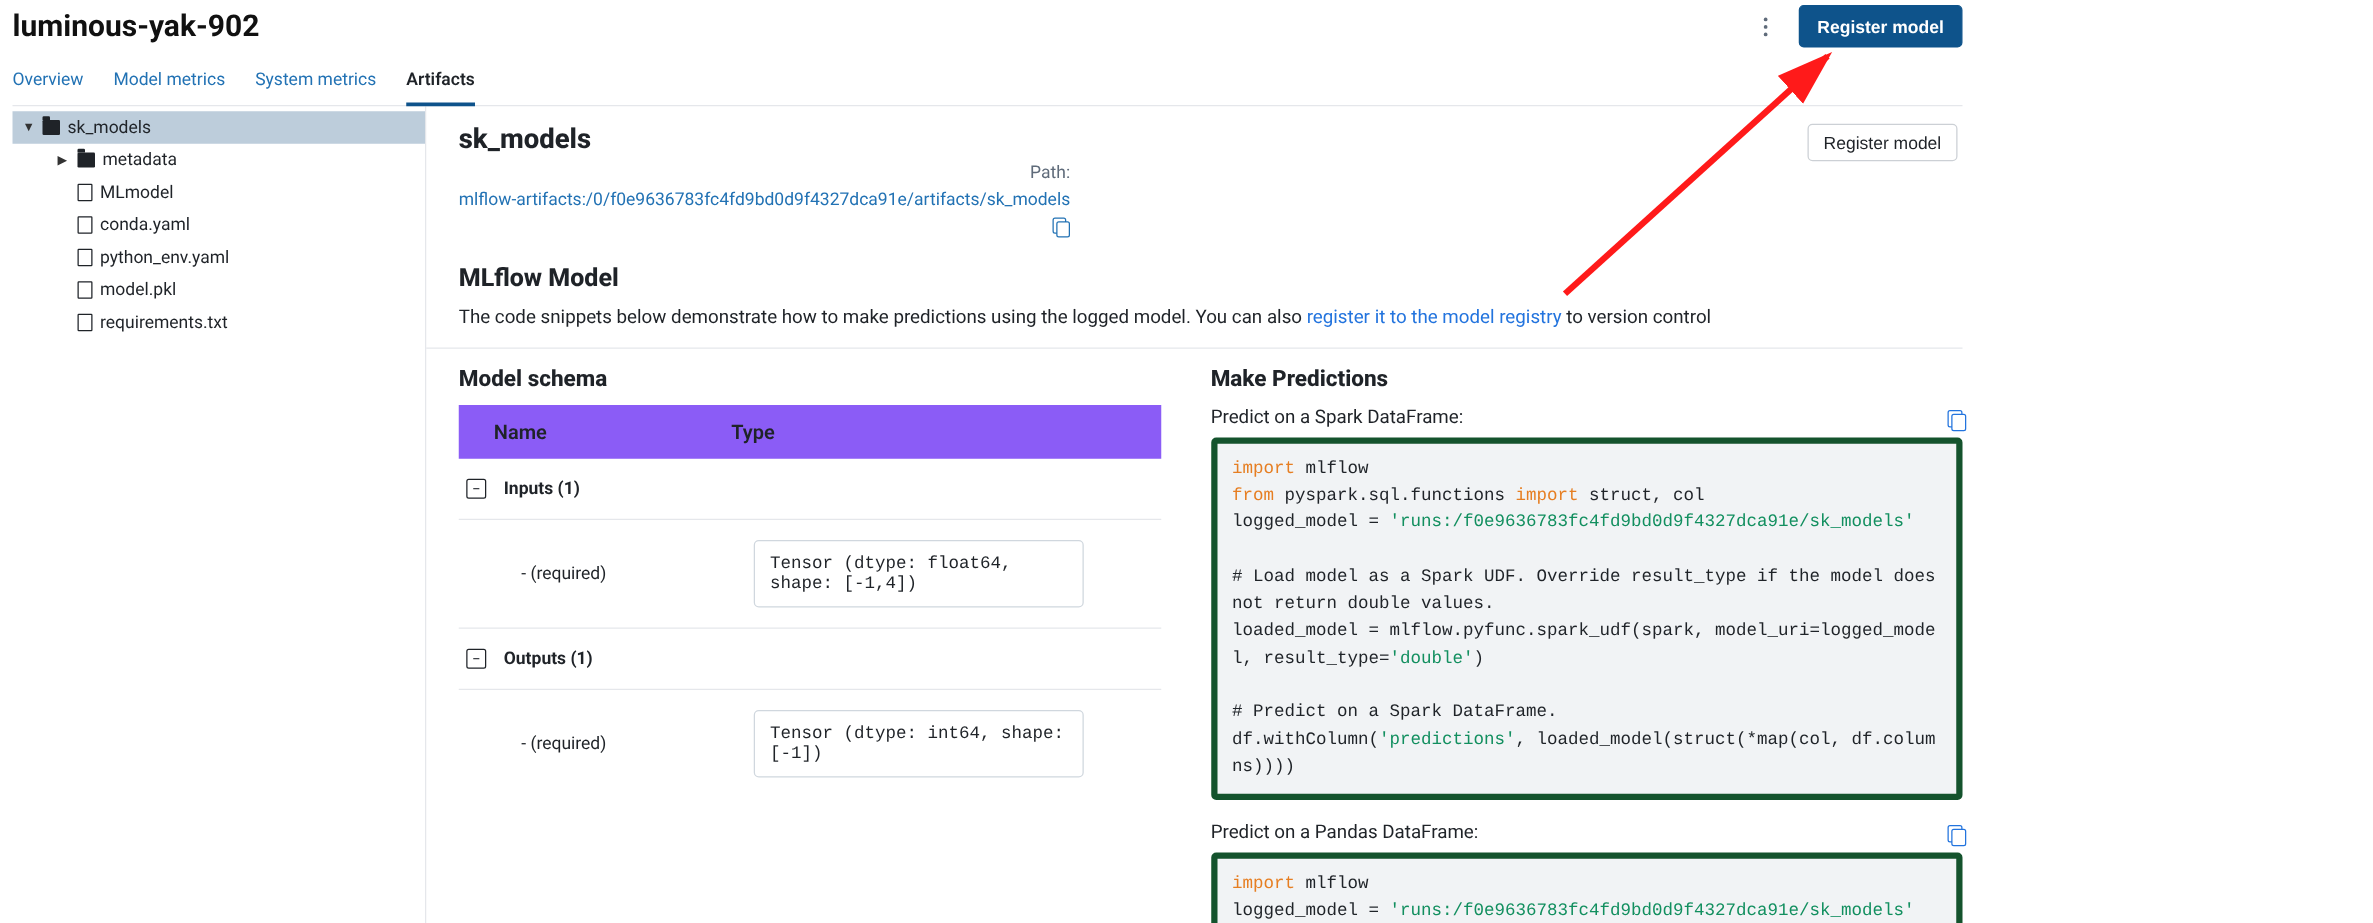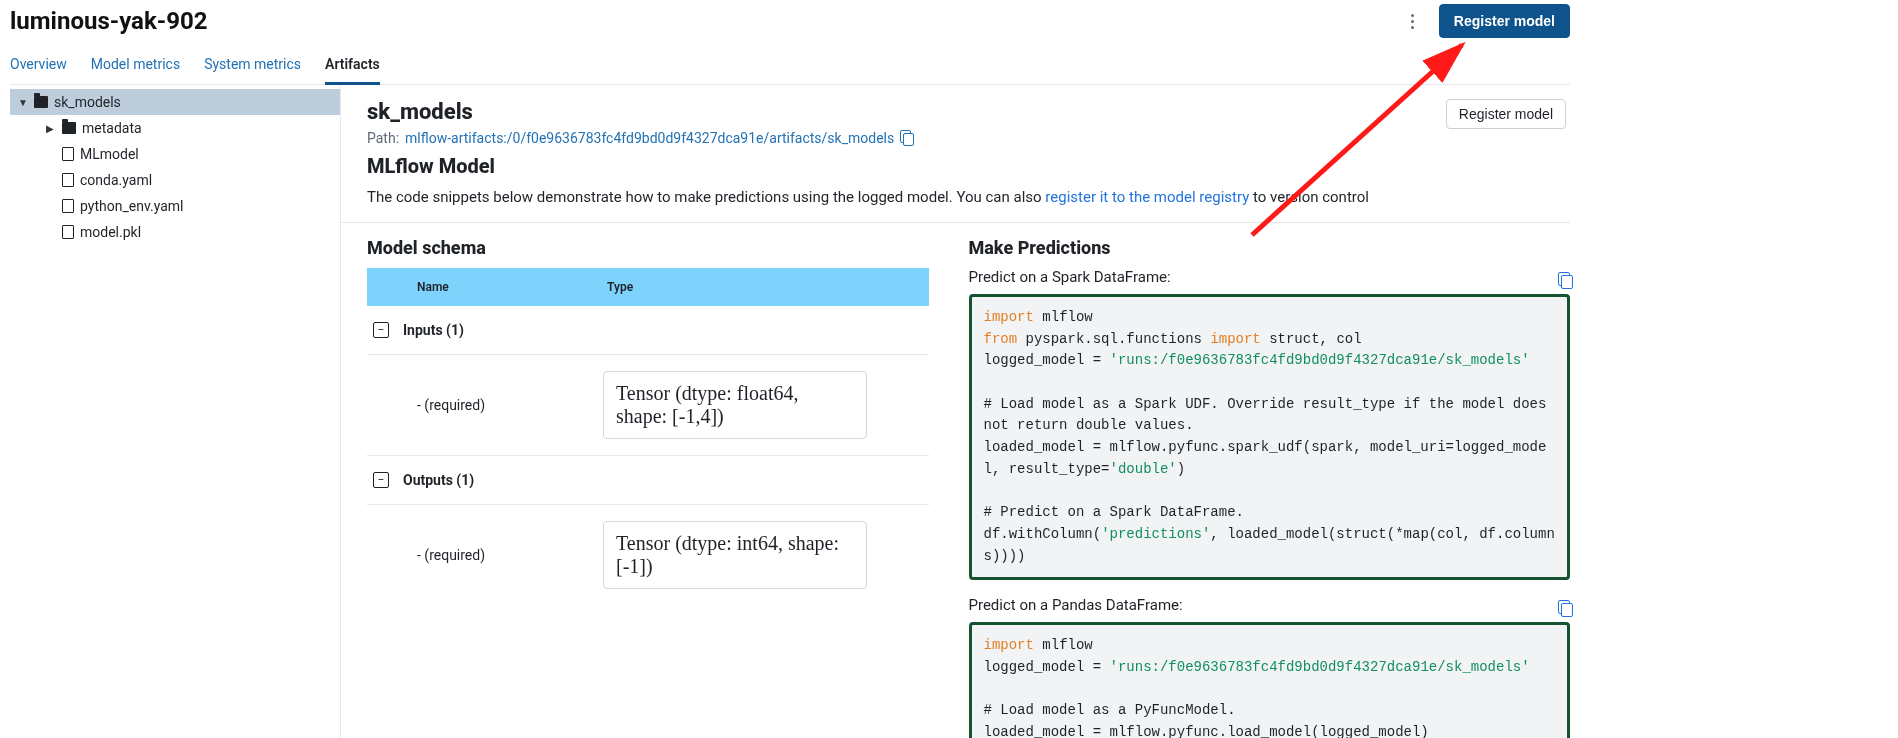--- a/index.html
+++ b/index.html
@@ -24,53 +24,53 @@
   .tree-row.root { background:#BDCDDB; }
   .tree-row .chev { width:10px; color:#333; font-size:10px; }
   .tree-row .folder { width:14px; height:12px; background:#1f2328; display:inline-block; position:relative; border-radius:1px; }
   .tree-row .folder::before { content:""; position:absolute; top:-3px; left:0; width:6px; height:3px; background:#1f2328; border-radius:1px 1px 0 0; }
   .tree-row .file { width:12px; height:14px; border:1px solid #1f2328; display:inline-block; position:relative; border-radius:1px; }
   .tree-row.depth1 { padding-left:36px; }
   .tree-row.depth2 { padding-left:52px; }
   .content { flex:1; border-left:1px solid #e5e7eb; padding:14px 0 0 26px; }
   .content-head { display:flex; justify-content:space-between; align-items:flex-start; padding-right:4px; }
   .content h1 { font-size:22px; font-weight:800; margin-bottom:6px; }
-  .path { color:#5f6b7a; font-size:14px; margin-bottom:8px; display:flex; align-items:flex-start; gap:6px; }
+  .path { color:#5f6b7a; font-size:14px; margin-bottom:22px; display:flex; align-items:flex-end; gap:6px;flex-direction:column; }
   .path .val { color:#2272B4; }
   .copy-ico { width:14px; height:14px; display:inline-block; position:relative; }
   .copy-ico::before,.copy-ico::after{content:"";position:absolute;border:1.5px solid #2272B4;border-radius:2px;width:9px;height:11px;background:#fff;}
   .copy-ico::before{left:0;top:0;}
   .copy-ico::after{left:3px;top:3px;}
   .content h2 { font-size:20px; font-weight:800; margin-bottom:10px; }
   .content p.sub { font-size:15px; color:#1f2328; margin-bottom:16px; }
   .content a { color:#2374de; text-decoration:none; }
   .divider { border-top:1px solid #e5e7eb; margin:0 -0px 0 -26px; }
   .two-col { display:flex; gap:0; }
   .col { width:50%; padding-top:14px; }
   .col.left { padding-right:40px; }
   .col h3 { font-size:18px; font-weight:800; margin-bottom:10px; }
   .col p.hint { font-size:14px; color:#1f2328; margin-bottom:16px; }
   .schema-table { width:100%; }
-  .schema-head { background:#7dd3fc; display:flex; padding:12px 30px; font-size:12px; font-weight:600; color:#1f2328; }
+  .schema-head { background:#8b5cf6; display:flex; padding:12px 8px; font-size:16px; font-weight:600; color:#1f2328; }
   .schema-head .n { width:210px; padding-left:20px; }
   .schema-head .t { flex:1; }
   .sect { padding:16px 6px; border-bottom:1px solid #e5e7eb; display:flex; align-items:center; gap:14px; }
   .sect .box { width:16px; height:16px; border:1.5px solid #1f2328; border-radius:2px; display:flex; align-items:center; justify-content:center; font-size:12px; line-height:1; }
   .sect .lab { font-weight:700; }
   .item { display:flex; align-items:center; padding:16px 6px; border-bottom:1px solid #e5e7eb; }
   .item .n { width:230px; padding-left:44px; font-size:14px; }
   .item .t { flex:1; }
-  .tensor { border:1px solid #d0d7de; border-radius:4px; padding:10px 12px; font-family: Liberation Serif, serif; font-size:20px; width:264px; }
+  .tensor { border:1px solid #d0d7de; border-radius:4px; padding:10px 12px; font-family: Liberation Mono, monospace; font-size:14px; width:264px; }
   .pred-label { font-size:15px; margin-bottom:8px; }
   .code-row { position:relative; margin-bottom:16px; }
   .copy-btn { position:absolute; right:-4px; top:-22px; width:16px; height:18px; cursor:pointer; }
   .copy-btn::before,.copy-btn::after{content:"";position:absolute;border:1.5px solid #2374de;border-radius:2px;width:10px;height:12px;background:#fff;}
   .copy-btn::before{left:0;top:0;}
   .copy-btn::after{left:3px;top:3px;}
-  pre.code { background:#f1f3f5; border:3px solid #14532d; border-radius:4px; padding:10px 12px; font-family: "SFMono-Regular",Consolas,"Liberation Mono",Menlo,monospace; font-size:14px; line-height:1.55; white-space:pre-wrap; word-break:break-all; overflow:hidden; }
+  pre.code { background:#f1f3f5; border:5px solid #14532d; border-radius:4px; padding:10px 12px; font-family: "SFMono-Regular",Consolas,"Liberation Mono",Menlo,monospace; font-size:14px; line-height:1.55; white-space:pre-wrap; word-break:break-all; overflow:hidden; }
   .kw-o { color:#e67e22; } 
   .kw-g { color:#128f5f; } 
   
   .arrow-wrap { position:absolute; left:1232px; top:35px; pointer-events:none; }
 </style>
 </head>
 <body>
 
 <div class="wrap">
 
@@ -114,20 +114,24 @@
           <span class="file"></span>
           <span>conda.yaml</span>
         </div>
       <div class="tree-row depth2">
           <span class="file"></span>
           <span>python_env.yaml</span>
         </div>
       <div class="tree-row depth2">
           <span class="file"></span>
           <span>model.pkl</span>
+        </div>
+      <div class="tree-row depth2">
+          <span class="file"></span>
+          <span>requirements.txt</span>
         </div>
     </div>
 
     <div class="content">
       <div class="content-head">
         <div>
           <h1>sk_models</h1>
           <div class="path">
             <span>Path:</span>
             <span class="val">mlflow-artifacts:/0/f0e9636783fc4fd9bd0d9f4327dca91e/artifacts/sk_models</span>

